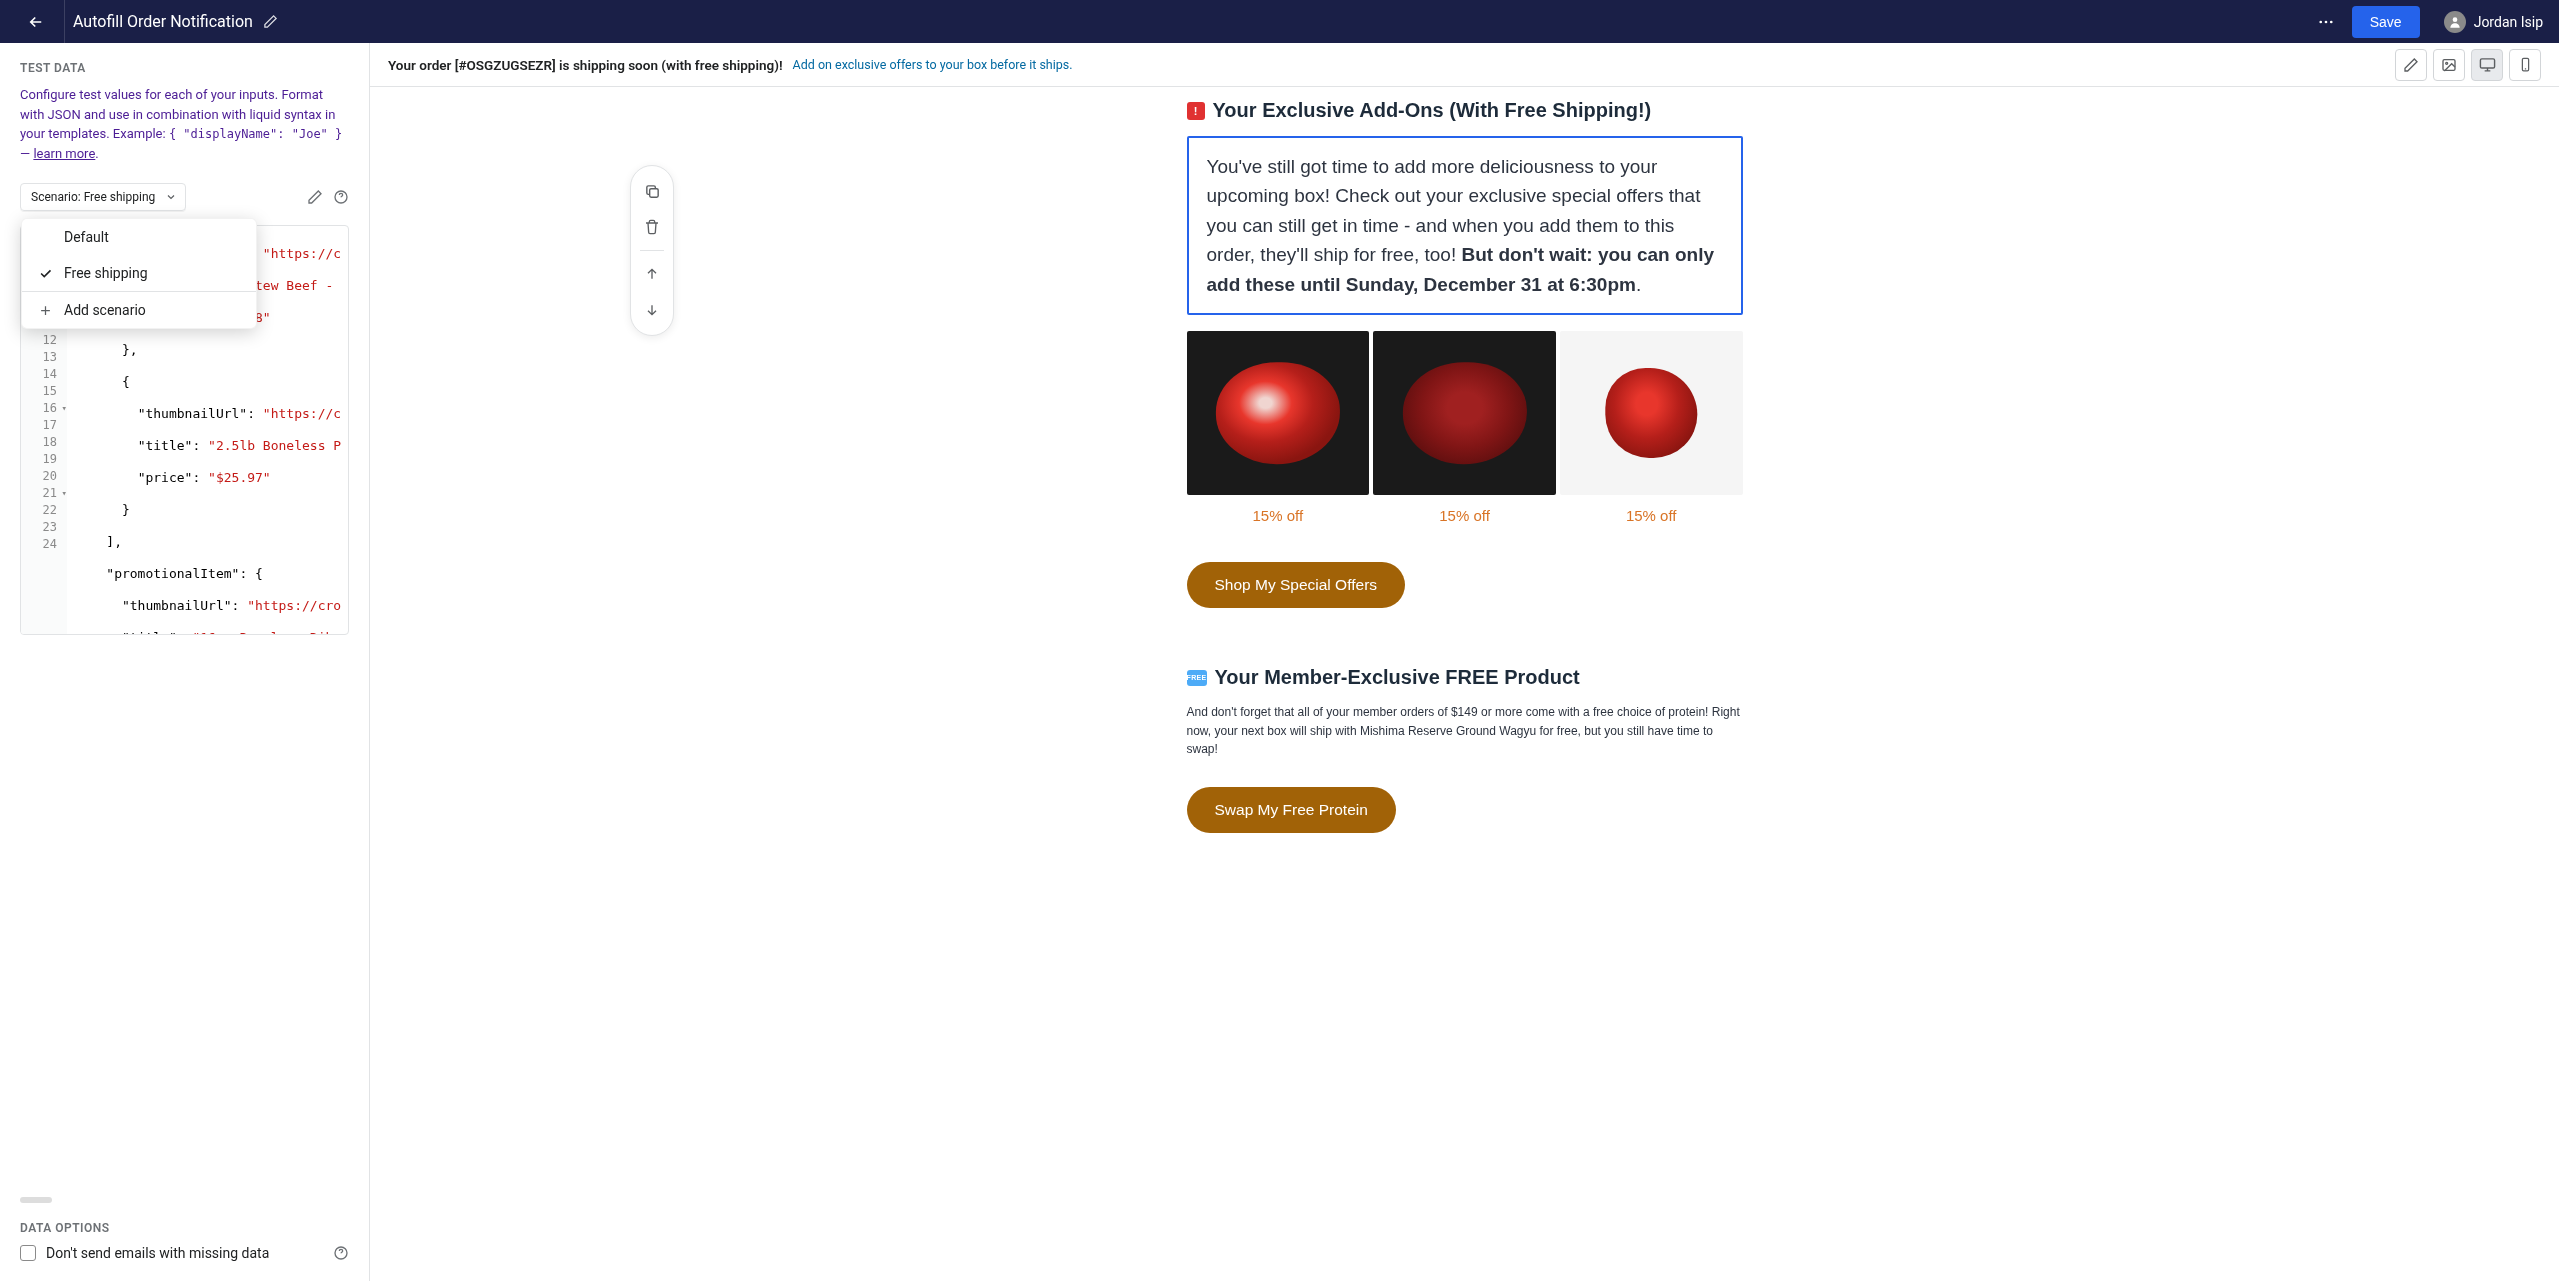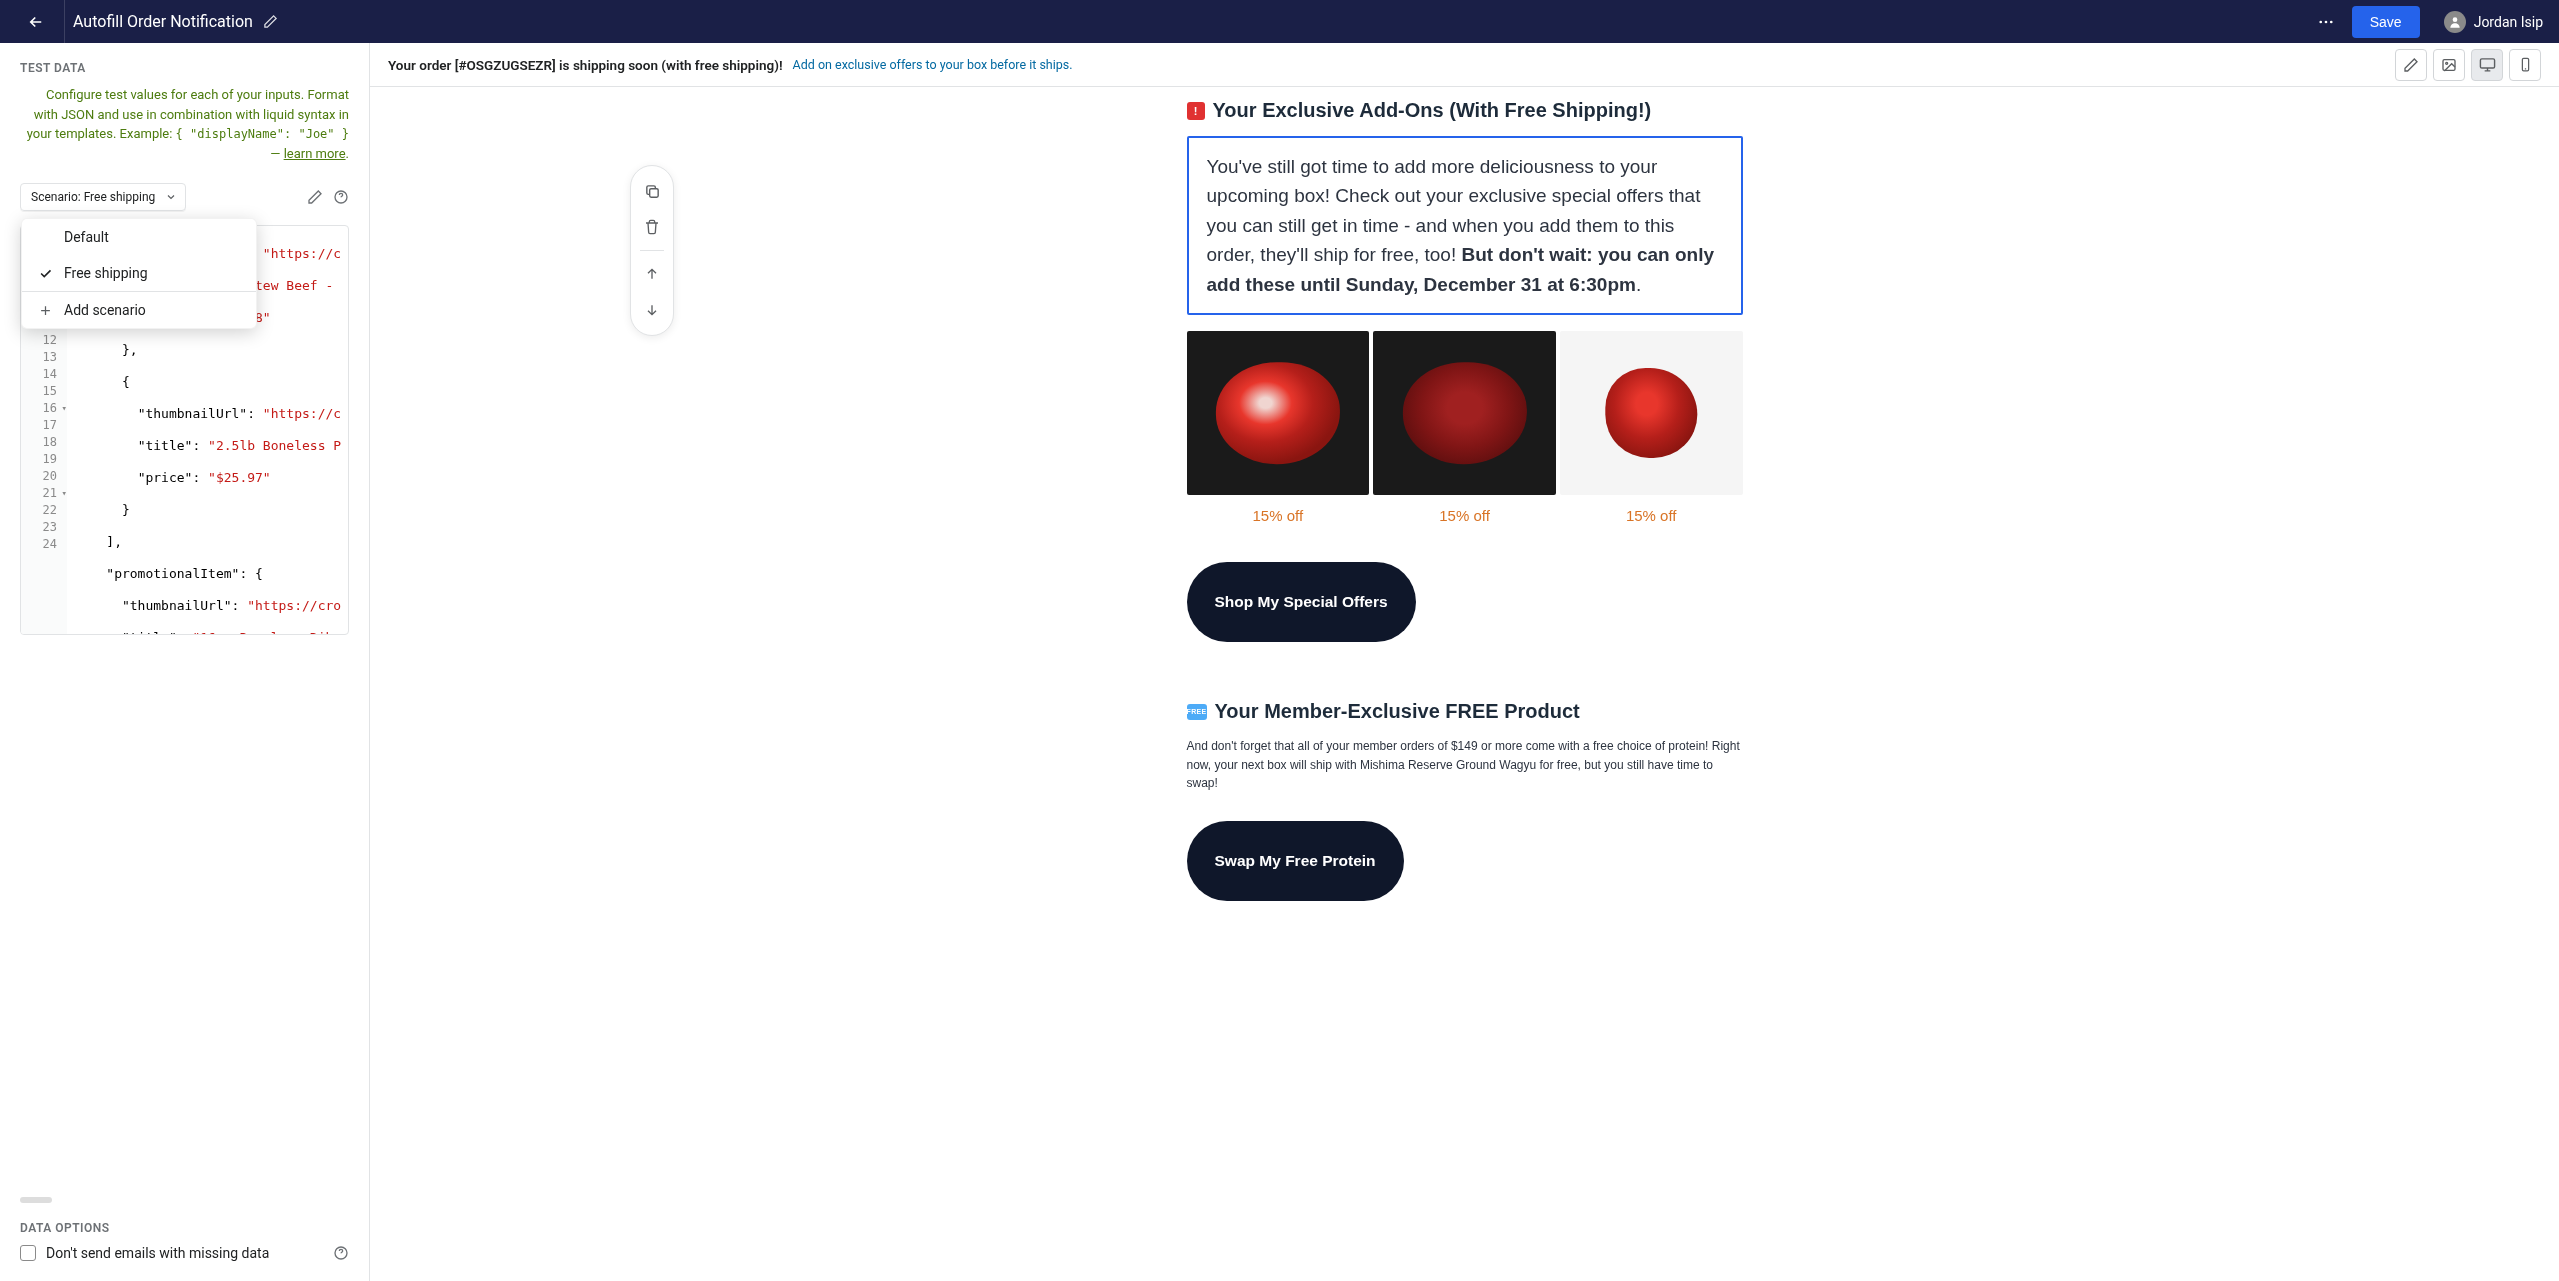--- a/index.html
+++ b/index.html
@@ -20,21 +20,21 @@
 
 
 .layout { display: flex; height: calc(100vh - 43px); }
 .sidebar { width: 370px; border-right: 1px solid #e1e3e5; display: flex; flex-direction: column; position: relative; background:#fff; }
 .tabs { display: flex; border-bottom: 1px solid #e1e3e5; padding: 0 14px; gap: 24px; height: 44px; align-items: stretch; }
 .tab { display:flex; align-items:center; padding: 0 6px; font-size: 14px; color: #6d7175; cursor:pointer; border-bottom: 2px solid transparent; }
 .tab.active { color: #202223; font-weight: 500; border-bottom: 2px solid #202223; }
 
 .sidebar-body { flex:1; overflow-y:auto; padding: 18px 20px; position: relative; }
 .section-label { font-size: 12px; font-weight: 600; letter-spacing: 0.5px; color: #6d7175; margin-bottom: 10px; }
-.section-desc { font-size: 13px; color: #4d7c0f; line-height: 1.5; margin-bottom: 20px; text-align: right; }
+.section-desc { font-size: 13px; color: #4c1d95; line-height: 1.5; margin-bottom: 20px; }
 .section-desc code { font-family: ui-monospace, Menlo, monospace; font-size: 12px; background: transparent; }
 .learn-more { text-decoration: underline; cursor:pointer; }
 
 .scenario-row { display:flex; align-items:center; gap: 8px; margin-top: 14px; position: relative; }
 .scenario-select { border: 1px solid #e1e3e5; border-radius: 4px; padding: 6px 30px 6px 10px; font-size: 12px; position: relative; cursor:pointer; display:flex; align-items:center; gap:6px; box-shadow: 0 1px 0 rgba(0,0,0,0.05); }
 .scenario-select .chev { position: absolute; right: 8px; top: 50%; transform: translateY(-50%); }
 .scenario-actions { margin-left: auto; display:flex; gap: 10px; color:#6d7175; }
 .icon-btn { cursor:pointer; display:flex; align-items:center; justify-content:center; }
 
 
@@ -79,21 +79,21 @@
 .selected-block p { font-size: 19px; line-height: 1.55; color:#2d3440; }
 .products-row { display:flex; gap: 4px; margin: 16px 0 10px; }
 .product { flex:1; text-align:center; }
 .product-img { width: 100%; height:164px; background:#1a1a1a; border-radius:2px; position:relative; overflow:hidden; }
 .steak { position:absolute; top:50%; left:50%; transform:translate(-50%,-50%); width:68%; height:62%; border-radius:50% 48% 52% 50%; }
 .steak1 { background: radial-gradient(ellipse at 40% 40%, #f0d5d0 6%, #e8362c 25%, #b51f1a 45%, #8a1510 70%); }
 .steak2 { background: radial-gradient(ellipse at 50% 45%, #a02020 20%, #801515 50%, #5a0e0e 80%); }
 .product-img.white { background:#f5f5f5; }
 .steak3 { background: radial-gradient(ellipse at 45% 40%, #e8362c 15%, #b51f1a 45%, #8a1510 75%); width:50%; height:55%; border-radius: 46% 54% 50% 50%; }
 .discount { color:#d97426; font-size: 15px; margin-top: 12px; font-weight:400; }
-.cta-btn { background:#0f172a; color:#fff; border:none; padding: 31px 28px; border-radius: 999px; font-size:15.5px; font-weight:700; cursor:pointer; margin-top: 28px; }
+.cta-btn { background:#a16207; color:#fff; border:none; padding: 14px 28px; border-radius: 999px; font-size:15.5px; font-weight:400; cursor:pointer; margin-top: 28px; }
 .body-p { font-size:12px; line-height:1.55; color:#2d3440; margin-top: 14px; }
 .section-gap { height: 46px; }
 
 
 .float-toolbar { position:absolute; left: 260px; top: 78px; width: 44px; background:#fff; border:1px solid #e1e3e5; border-radius: 22px; box-shadow: 0 2px 8px rgba(0,0,0,0.08); padding: 8px 0; display:flex; flex-direction:column; align-items:center; gap: 2px; z-index:20; }
 .float-btn { width:36px; height:34px; display:flex; align-items:center; justify-content:center; cursor:pointer; color:#5c5f62; border-radius:6px; }
 .float-divider { width: 24px; height:1px; background:#e1e3e5; margin: 4px 0; }
 
 svg { display:block; }
 </style>

